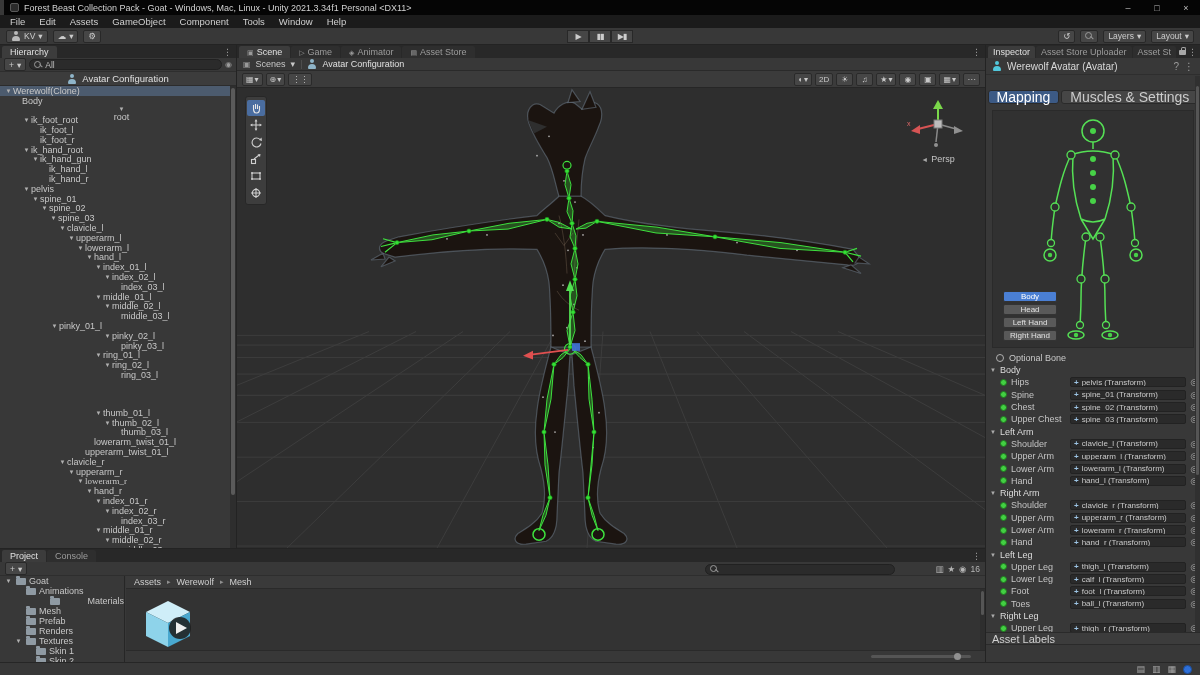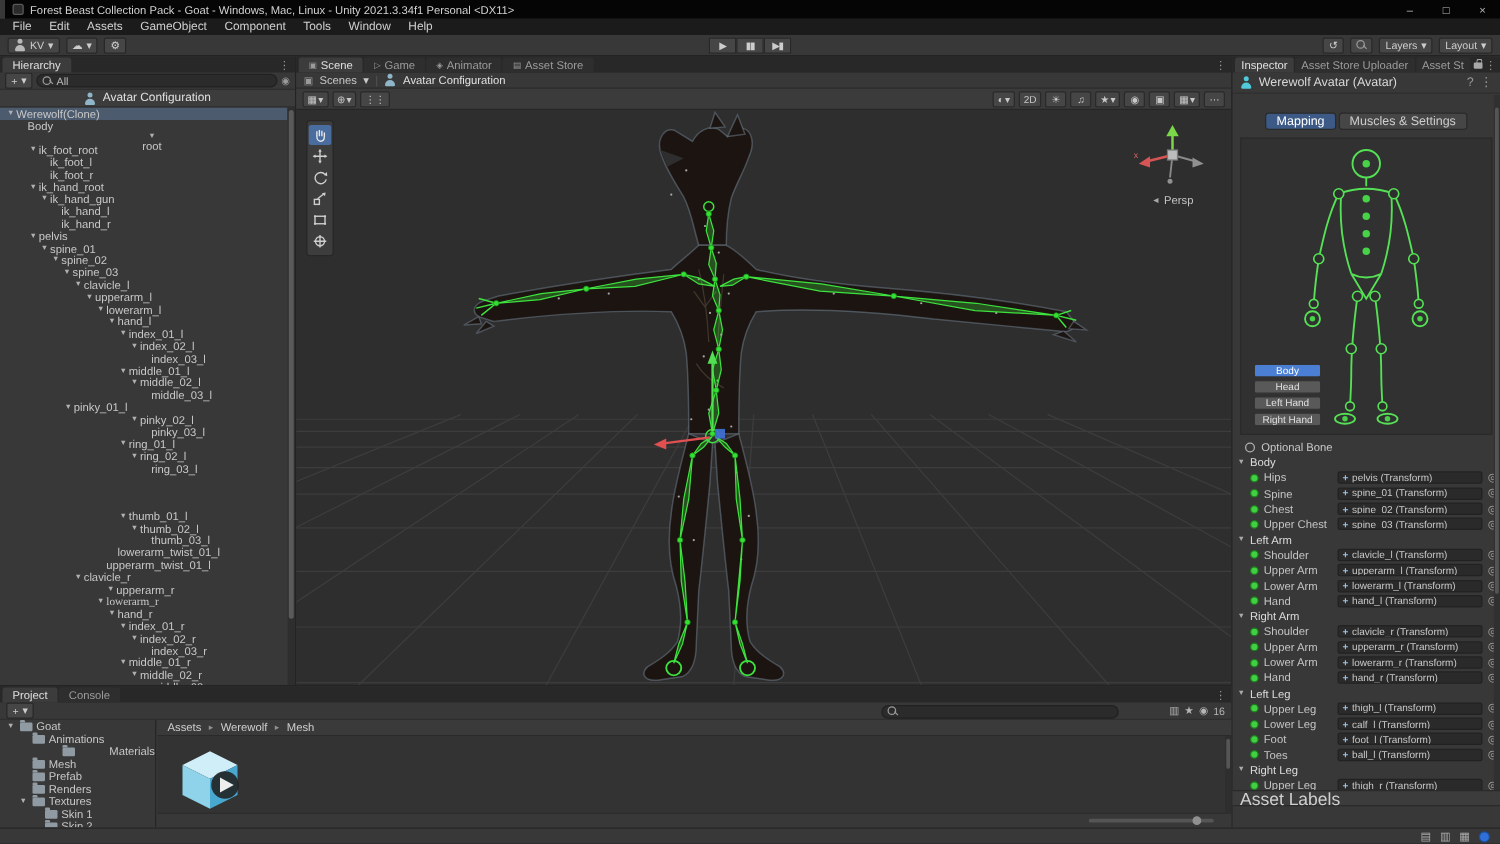--- a/index.html
+++ b/index.html
@@ -57,39 +57,39 @@
 #axis-gizmo{position:absolute;right:14px;top:10px;width:66px;text-align:center}
 #persp-label{font-size:9px;color:#c4c4c4;display:flex;align-items:center;justify-content:center;gap:3px}
 #persp-label .back{font-size:7px;color:#a8a8a8}
 
 #inspector{position:absolute;left:985px;top:45px;width:215px;height:617px;background:#383838;border-left:1px solid #232323}
 #inspector .tabstrip .ptab{padding:0 5px}
 #insp-header{height:17px;display:flex;align-items:center;gap:5px;padding:0 6px;border-bottom:1px solid #2e2e2e}
 #insp-title{font-size:10px;color:#d8d8d8;flex:1;white-space:nowrap;overflow:hidden}
 .avatar-ico{color:#51c8dc}
 #mode-tabs{display:flex;justify-content:center;gap:2px;padding-top:15px;height:33px}
-.mtab{font-size:10px;height:14px;line-height:13px;padding:0 8px;background:#464646;border:1px solid #2a2a2a;border-radius:3px;color:#ccc}
+.mtab{font-size:14px;height:14px;line-height:13px;padding:0 8px;background:#464646;border:1px solid #2a2a2a;border-radius:3px;color:#ccc}
 .mtab.active{background:#3c5a85;color:#fff}
 #diagram{position:relative;margin:2px 6px 0;height:238px;background:#313131;border:1px solid #2a2a2a}
 #diagram svg{position:absolute;left:50%;top:0;transform:translateX(-50%)}
 #part-buttons{position:absolute;left:10px;bottom:6px;display:flex;flex-direction:column;gap:2px}
 .pbtn{width:54px;height:11px;font-size:8px;display:flex;align-items:center;justify-content:center;background:#595959;border:1px solid #333;border-radius:2px;color:#e0e0e0}
 .pbtn.active{background:#4a7fd4;color:#fff}
 #optional-row{display:flex;align-items:center;gap:5px;padding:3px 0 0 10px;height:16px;font-size:9px;color:#c8c8c8}
 .obone{width:8px;height:8px;border:1px solid #b0b0b0;border-radius:50%;flex:none}
 #bone-list{height:268px;overflow:hidden;font-size:9px}
 .bsec-h{height:12.3px;display:flex;align-items:center;gap:4px;padding-left:4px;color:#dcdcdc}
 .sarrow{font-size:6px;color:#aaa}
 .brow{height:12.3px;display:flex;align-items:center;gap:4px;padding-left:14px;position:relative}
 .gdot{width:7px;height:7px;border-radius:50%;background:#43cf43;border:1px solid #1e7a1e;flex:none}
 .blabel{color:#c4c4c4;white-space:nowrap}
 .bfield{position:absolute;right:14px;width:116px;height:10px;background:#2a2a2a;border:1px solid #222;border-radius:2px;display:flex;align-items:center;gap:3px;padding:0 3px;font-size:8px;color:#c9c9c9;white-space:nowrap;overflow:hidden}
 .tico{color:#9cc4e4;font-weight:bold;font-size:8px}
 .bpick{position:absolute;right:2px;font-size:9px;color:#a8a8a8}
-#asset-labels{height:13px;background:#3c3c3c;border-top:1px solid #2a2a2a;border-bottom:1px solid #2a2a2a;display:flex;align-items:center;padding-left:6px;font-size:14px;color:#d0d0d0}
+#asset-labels{height:13px;background:#3c3c3c;border-top:1px solid #2a2a2a;border-bottom:1px solid #2a2a2a;display:flex;align-items:center;padding-left:6px;font-size:11px;color:#d0d0d0}
 #insp-scroll{position:absolute;right:0;top:31px;width:5px;bottom:30px;background:#303030}
 #insp-thumb{position:absolute;left:1px;top:10px;width:3px;height:70%;background:#555;border-radius:2px}
 
 #project{position:absolute;left:0;top:548px;width:985px;height:114px;background:#383838;border-top:1px solid #232323}
 #p-toolbar{height:14px;display:flex;align-items:center;gap:4px;padding:0 5px;border-bottom:1px solid #2e2e2e;position:relative}
 #p-search{position:absolute;left:705px;width:190px;top:1.5px}
 #p-icons{position:absolute;right:5px;display:flex;align-items:center;gap:4px;color:#b5b5b5;font-size:8.5px}
 #p-tree{position:absolute;left:0;top:27px;width:125px;bottom:0;overflow:hidden;border-right:1px solid #262626}
 .frow{height:10px;display:flex;align-items:center;gap:3px;font-size:9px;color:#c8c8c8;white-space:nowrap}
 .folder-ico{width:10px;height:7px;background:#8f9aa3;border-radius:1px;position:relative;flex:none}
@@ -328,21 +328,21 @@
           <span class="tlabel">lowerarm_twist_01_l</span>
         </div>
         <div class="trow" style="padding-left: 76px;">
           <span class="tarrow"></span>
           <span class="tlabel">upperarm_twist_01_l</span>
         </div>
         <div class="trow" style="padding-left: 58px;">
           <span class="tarrow">▼</span>
           <span class="tlabel">clavicle_r</span>
         </div>
-        <div class="trow" style="padding-left: 84px;">
+        <div class="trow" style="padding-left: 67px;">
           <span class="tarrow">▼</span>
           <span class="tlabel">upperarm_r</span>
         </div>
         <div class="trow" style="padding-left: 76px; font-family: Liberation Serif, serif;">
           <span class="tarrow">▼</span>
           <span class="tlabel">lowerarm_r</span>
         </div>
         <div class="trow" style="padding-left: 85px;">
           <span class="tarrow">▼</span>
           <span class="tlabel">hand_r</span>

